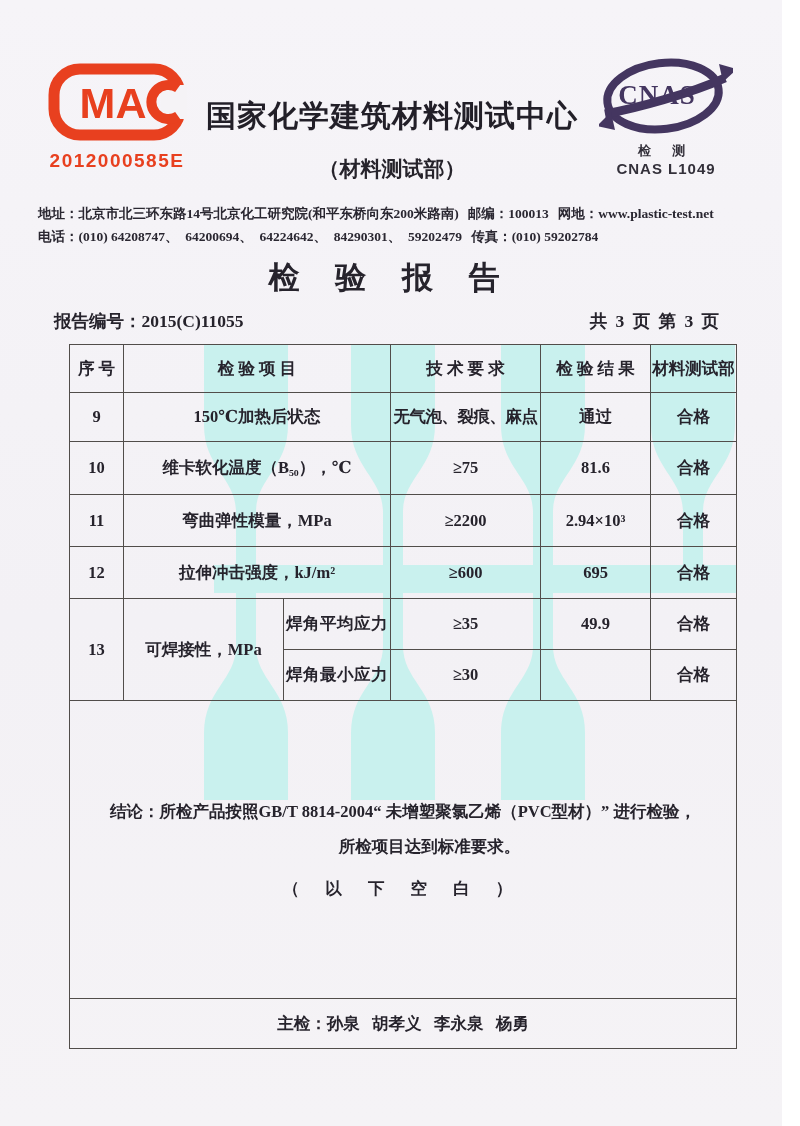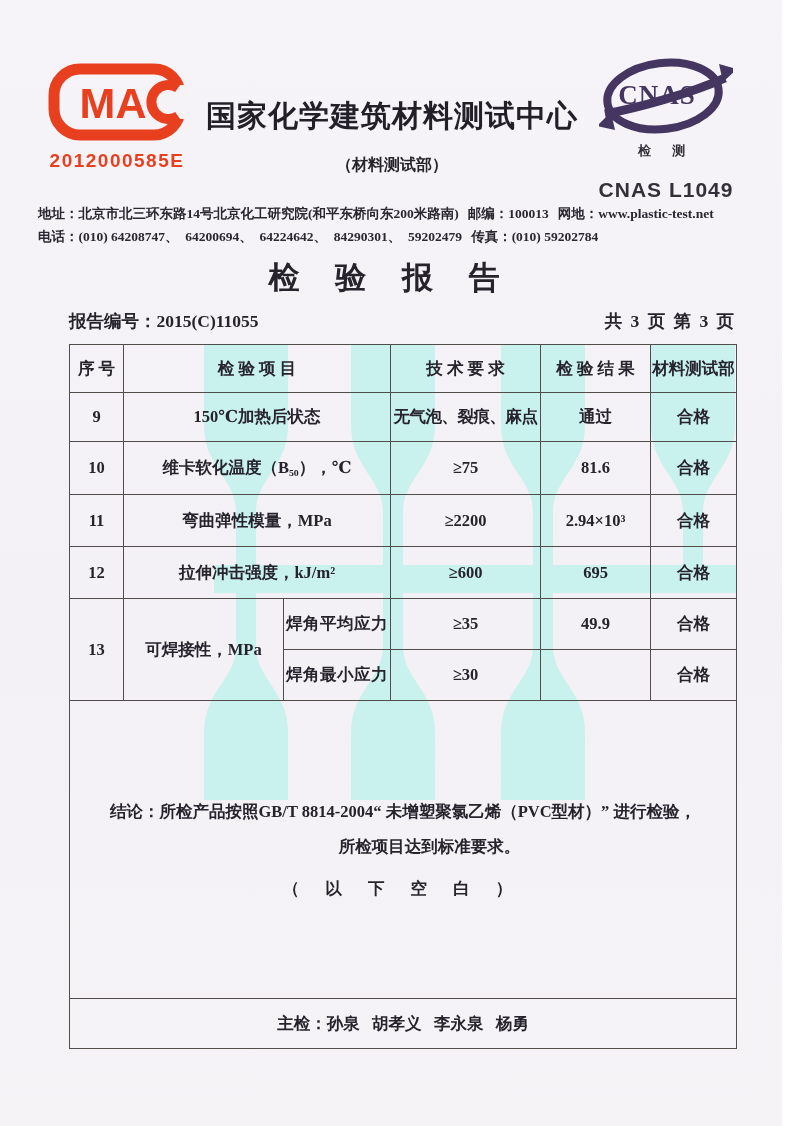--- a/index.html
+++ b/index.html
@@ -15,36 +15,36 @@
   .watermark{position:absolute;left:0;top:0;z-index:0;}
 
   
   .cma-block{position:absolute;left:42px;top:62px;width:150px;text-align:center;}
   .cma-number{font-family:"Liberation Sans","DejaVu Sans",sans-serif;
     font-weight:bold;font-size:19px;color:#e8401f;letter-spacing:1.5px;margin-top:4px;}
   .org-block{position:absolute;left:186px;top:96px;width:412px;text-align:center;}
   .org-title{font-family:"Liberation Sans","DejaVu Sans",sans-serif;
     font-weight:bold;font-size:30px;letter-spacing:1px;color:#221f28;}
   .org-subtitle{font-family:Liberation Sans, sans-serif;
-    font-weight:bold;font-size:16px;margin-top:18px;color:#26232b;}
+    font-weight:bold;font-size:21px;margin-top:18px;color:#26232b;}
   .cnas-block{position:absolute;left:596px;top:52px;width:140px;text-align:center;}
   .cnas-sub{font-weight:bold;font-size:13px;letter-spacing:9px;color:#33303a;margin-top:-4px;}
   .cnas-num{font-family:"Liberation Sans","DejaVu Sans",sans-serif;
-    font-weight:bold;font-size:21px;letter-spacing:1px;color:#33303a;margin-top:18px;}
+    font-weight:bold;font-size:15px;letter-spacing:1px;color:#33303a;margin-top:0;}
 
   
   .contact{position:absolute;left:38px;top:202px;width:730px;
     font-size:13.5px;font-weight:bold;line-height:23px;color:#2a2731;}
   .contact .line{white-space:pre;}
   .contact .gap{margin-left:9px;}
 
   
   .report-title{position:absolute;left:0;top:257px;width:100%;text-align:center;
     font-size:31px;font-weight:bold;letter-spacing:14px;color:#26232c;}
-  .number-line{position:absolute;left:69px;top:309px;width:667px;
+  .number-line{position:absolute;left:54px;top:309px;width:667px;
     display:flex;justify-content:space-between;align-items:flex-end;
     font-size:17.5px;font-weight:bold;color:#26232c;}
   .pagination{letter-spacing:2px;}
 
   
   table.report{position:absolute;left:69px;top:344px;width:667px;
     border-collapse:collapse;table-layout:fixed;background:transparent;}
   table.report td{border:1.6px solid #514d4a;font-size:16.5px;font-weight:bold;
     text-align:center;vertical-align:middle;padding:0;color:#26232c;overflow:hidden;}
   td.item{text-align:left;padding-left:9px;}

